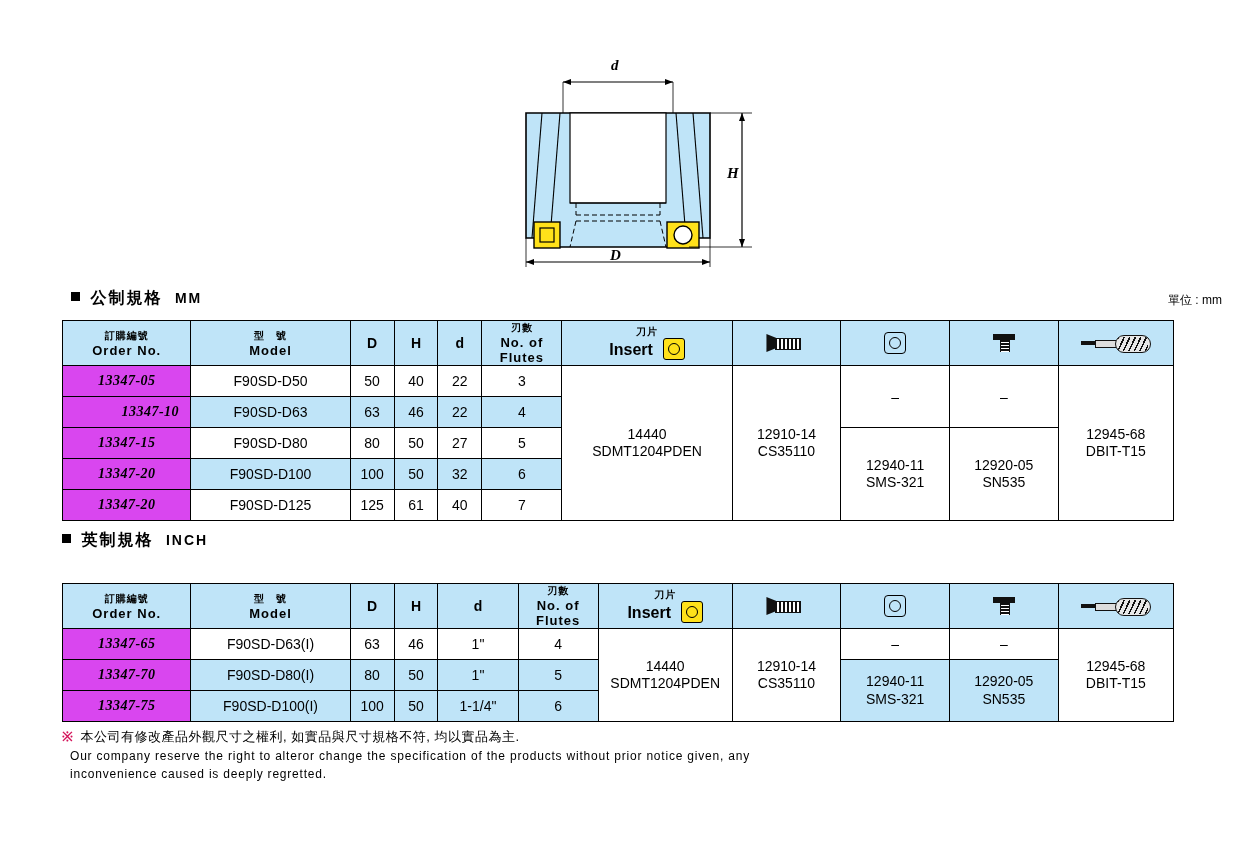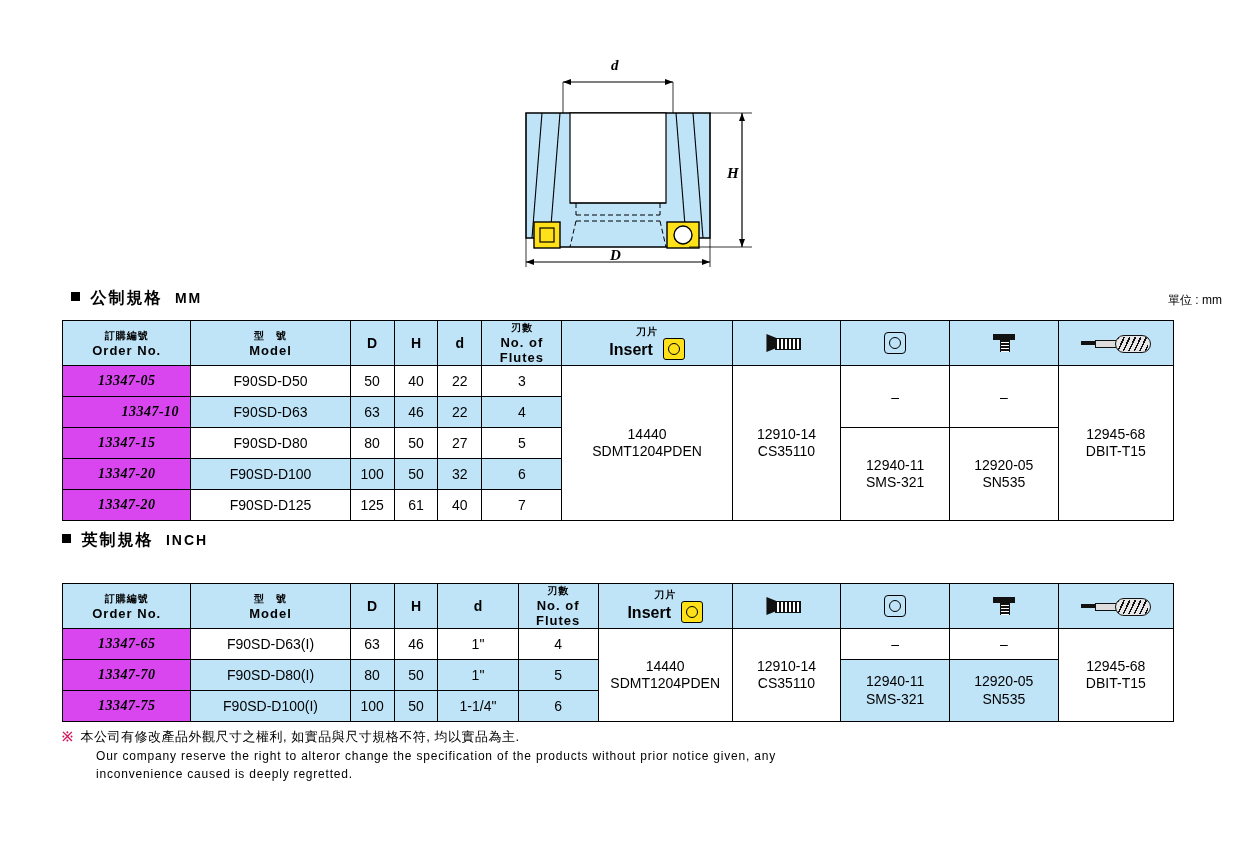--- a/index.html
+++ b/index.html
@@ -124,21 +124,21 @@
   .driver .grip::before{
     content:""; position:absolute; left:2px; top:1px; width:30px;height:14px;
     background:repeating-linear-gradient(115deg,#111 0 1.5px,transparent 1.5px 5px);
   }
   
   .note{
     position:absolute; left:62px; width:1130px; font-size:13px; line-height:1.5;
   }
   .note .mark{ color:#d4145a; font-weight:bold; margin-right:4px;}
   .note .l1{ font-weight:normal; letter-spacing:0.5px; }
-  .note .l2{ font-size:12px; letter-spacing:0.8px; margin-left:34px;}
+  .note .l2{ font-size:12px; letter-spacing:0.8px; margin-left:8px;}
 </style>
 </head>
 <body>
 
 <div class="drawing">
   <svg width="280" height="215" viewBox="0 0 280 215">
 
     <line x1="73" y1="27" x2="183" y2="27" stroke="#000" stroke-width="1.2"></line>
     <polygon points="73,27 81,24 81,30" fill="#000"></polygon>
     <polygon points="183,27 175,24 175,30" fill="#000"></polygon>

